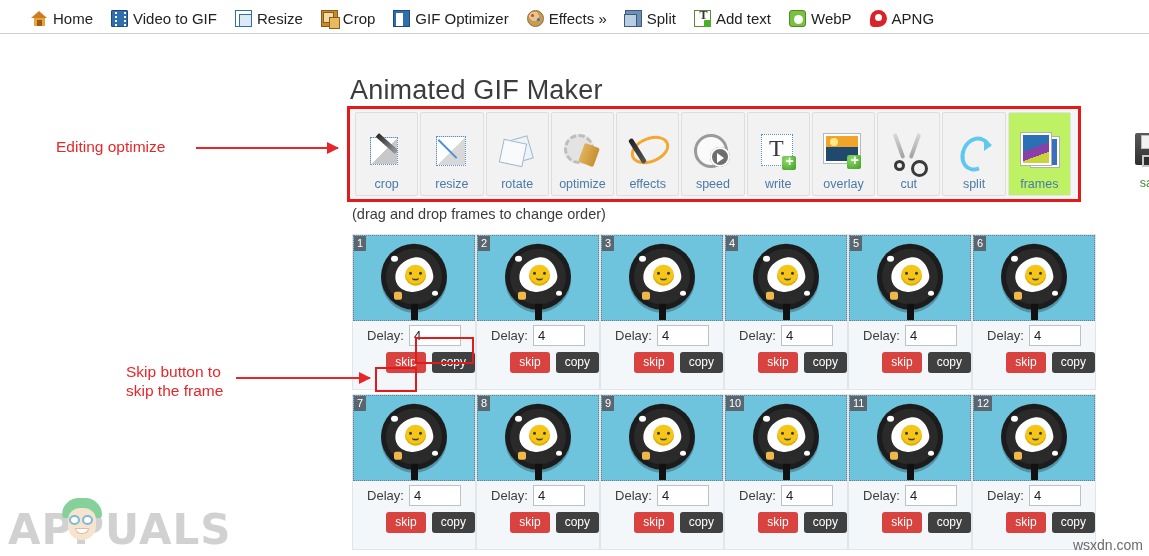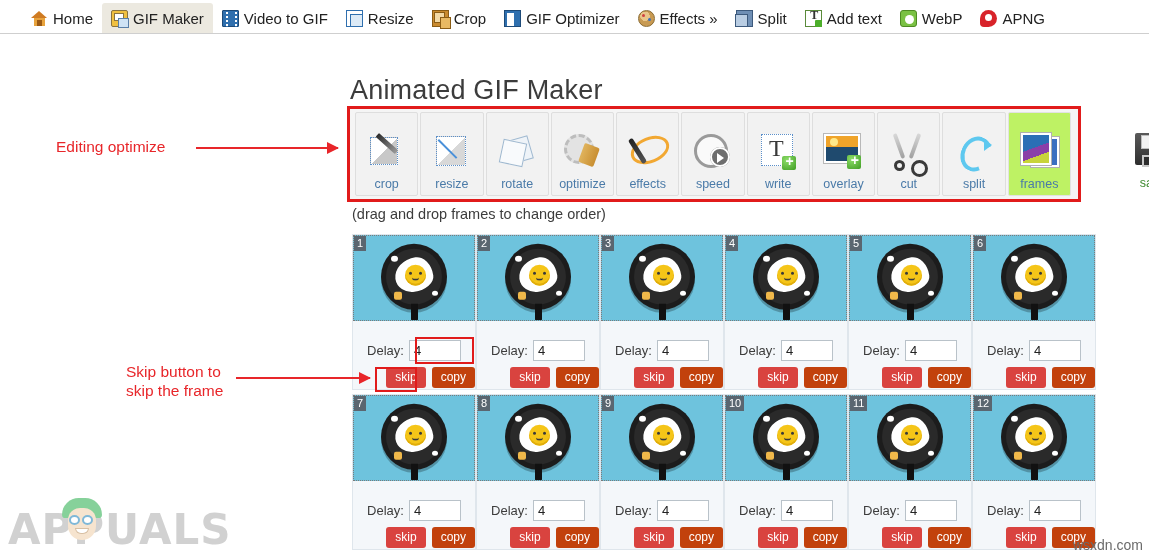--- a/index.html
+++ b/index.html
@@ -258,37 +258,37 @@
   .yolk {
     position:absolute; left:24px; top:21px; width:21px; height:21px;
     border-radius:50%; background:#f5c518;
     box-shadow:inset 0 -2px 0 #e0ad0b;
   }
   .yolk:before{content:"";position:absolute;left:4px;top:7px;width:3px;height:3px;border-radius:50%;background:#3a3a3a;}
   .yolk:after{content:"";position:absolute;right:4px;top:7px;width:3px;height:3px;border-radius:50%;background:#3a3a3a;}
   .smile{position:absolute;left:7px;top:12px;width:7px;height:4px;border-bottom:2px solid #3a3a3a;border-radius:0 0 7px 7px;}
   .crumb{position:absolute;left:13px;bottom:10px;width:8px;height:8px;background:#f0b84a;border-radius:2px;}
 
-  .fbody { padding-top:17px; text-align:center; }
+  .fbody { padding-top:2px; text-align:center; }
   .delay-row { display:flex; align-items:center; justify-content:center; gap:5px; padding:2px 0 0 0;}
   .delay-label { font-size:13px; color:#3c3c3c; }
   .delay-input {
     width:52px; height:21px;
     border:1px solid #b9c2c9; background:#fff;
     font-size:13px; color:#222; padding:0 4px;
     font-family:"Liberation Sans",sans-serif;
   }
   .btn-row { display:flex; justify-content:flex-end; gap:6px; padding-top:6px; }
   .btn {
     border:none; color:#fff; font-size:12px;
     padding:4px 9px; border-radius:3px; cursor:pointer;
     font-family:"Liberation Sans",sans-serif; line-height:1.1;
   }
   .btn-skip { background:#d9433f; }
-  .btn-copy { background:#c2410c; }
+  .btn-copy { background:#404040; }
 
   
   .hl-delay {
     position:absolute; left:62px; top:102px;
     width:59px; height:27px; border:2px solid #e11b1b; pointer-events:none;
   }
   .hl-skip {
     position:absolute; left:22px; top:132px;
     width:42px; height:25px; border:2px solid #e11b1b; pointer-events:none;
   }
@@ -335,24 +335,20 @@
   }
 </style>
 </head>
 <body>
 
 <div id="tabbar">
     <div class="tab">
       <span class="ticon ic-home"></span>
       <span class="tlabel">Home</span>
     </div>
-    <div class="tab active">
-      <span class="ticon ic-gifmaker"></span>
-      <span class="tlabel">GIF Maker</span>
-    </div>
     <div class="tab">
       <span class="ticon ic-video"></span>
       <span class="tlabel">Video to GIF</span>
     </div>
     <div class="tab">
       <span class="ticon ic-resize"></span>
       <span class="tlabel">Resize</span>
     </div>
     <div class="tab">
       <span class="ticon ic-crop"></span>

